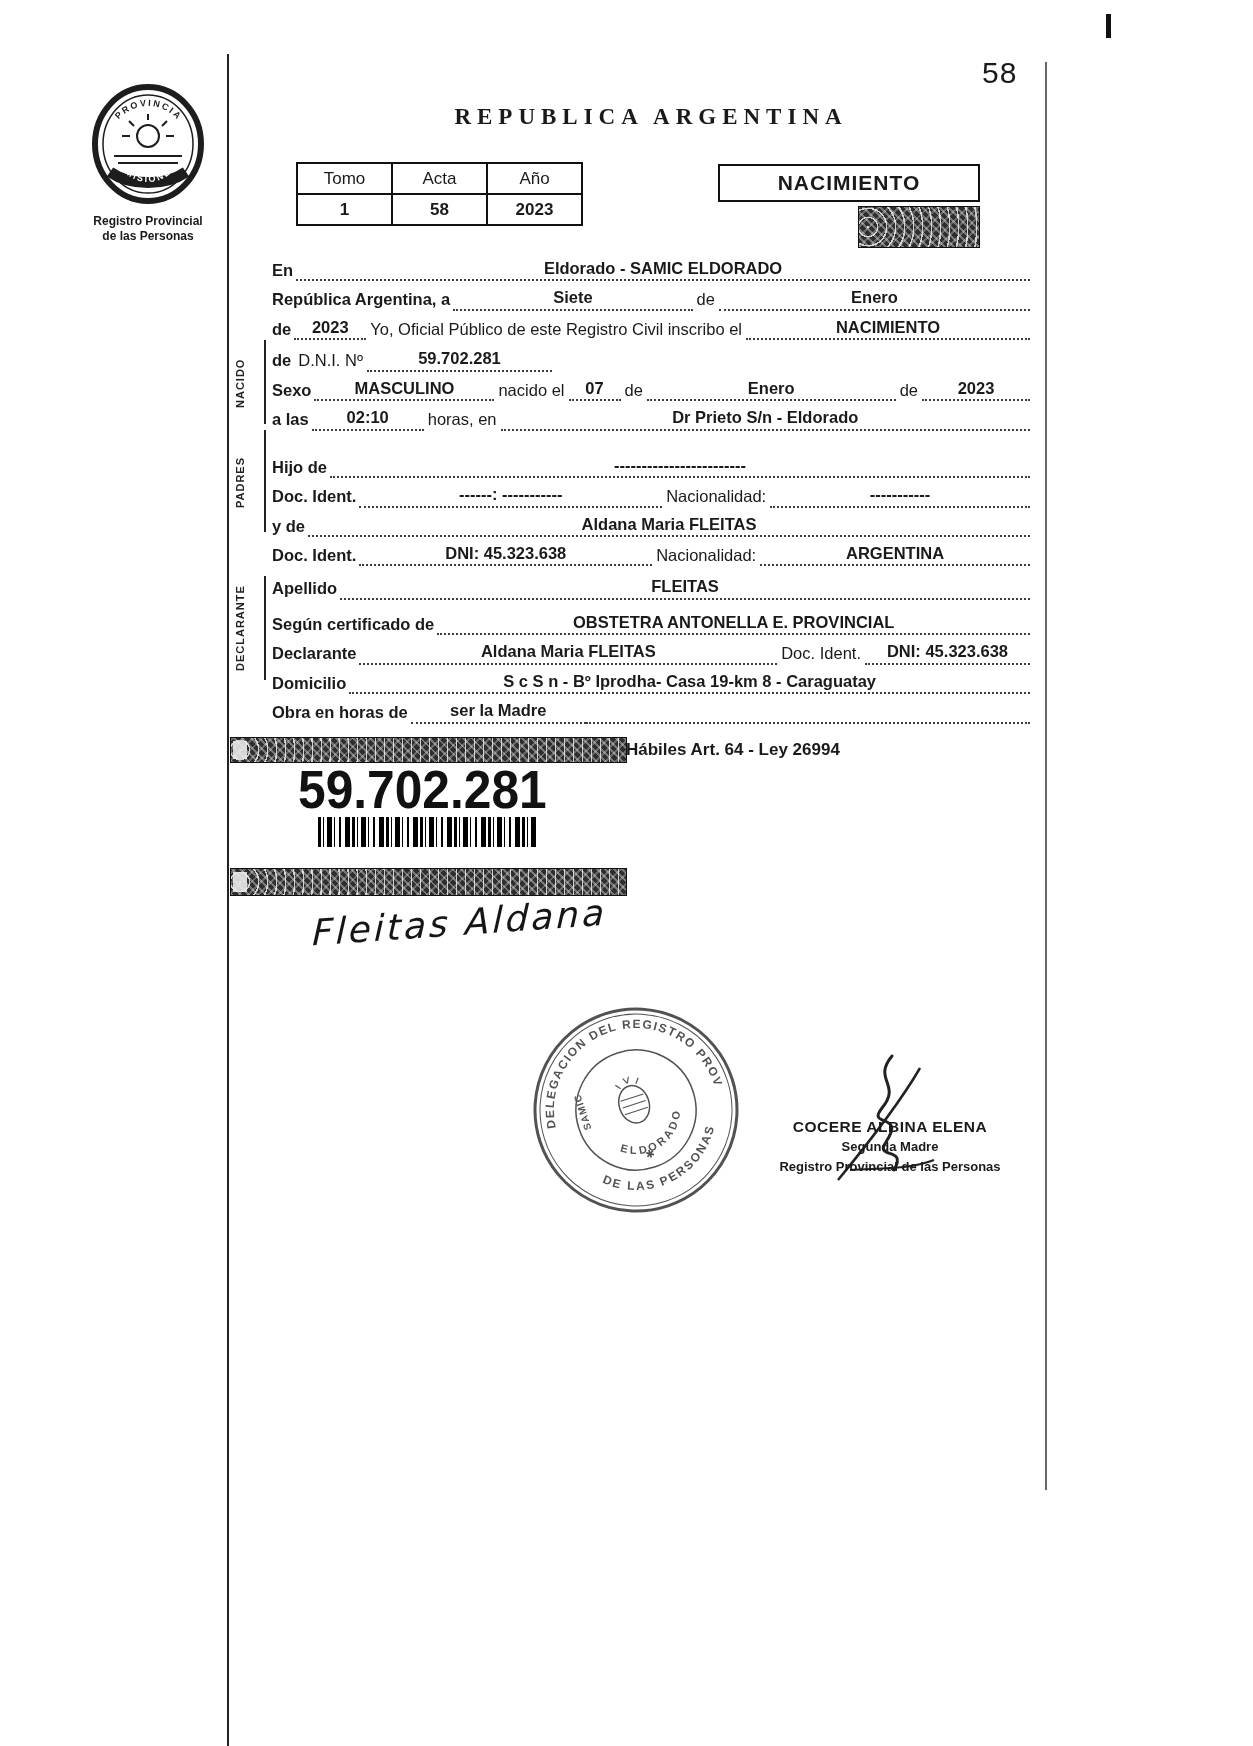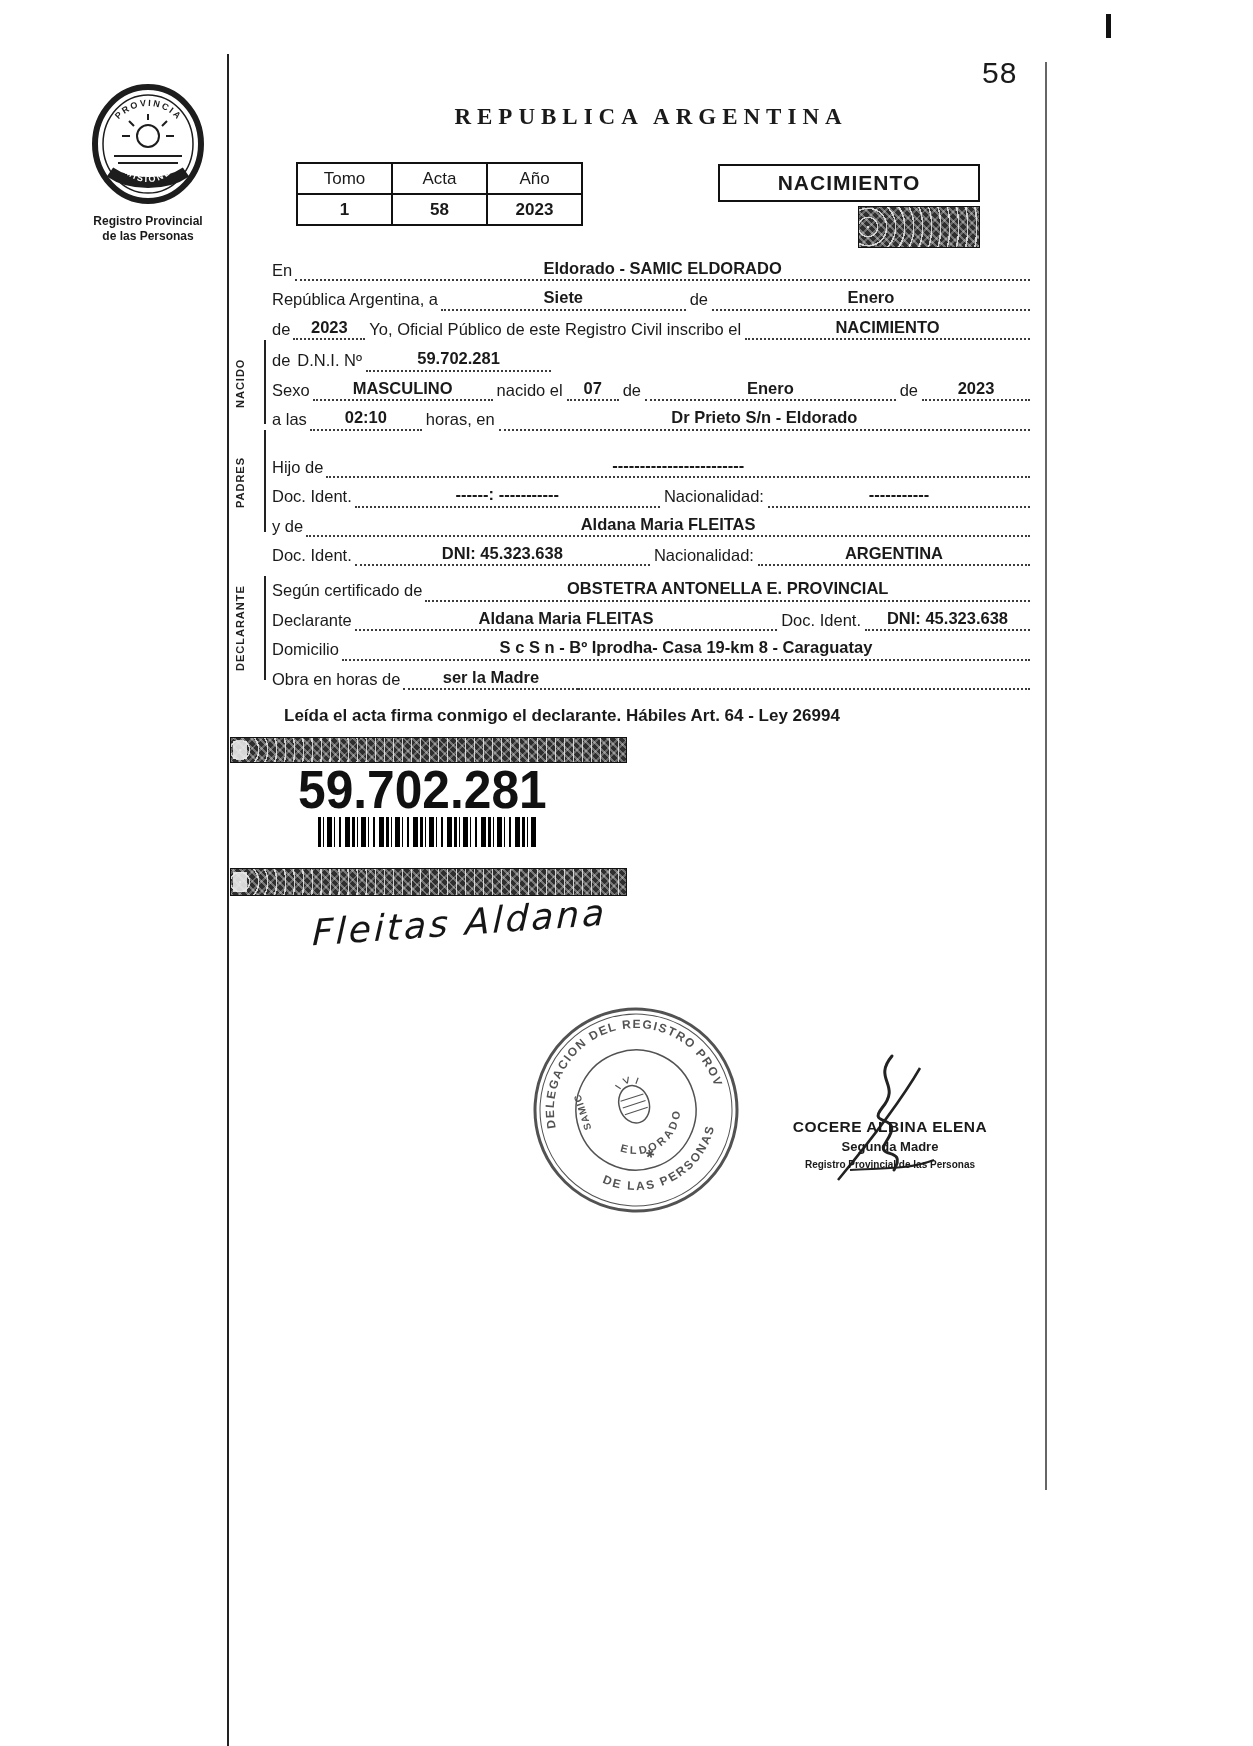--- a/index.html
+++ b/index.html
@@ -43,21 +43,21 @@
     border:1px solid #111;
   }
   .guill-top   { left:858px; top:206px; width:122px; height:42px; }
   .guill-mid-a { left:230px; top:737px; width:397px; height:26px; }
   .guill-mid-b { left:230px; top:868px; width:397px; height:28px; }
   .guill-notch { position:absolute; left:2px; top:3px; width:14px; height:calc(100% - 6px); background:#e9e9e9; opacity:.9; }
 
   
   .form { position:absolute; left:272px; top:258px; width:758px; }
   .row { display:flex; align-items:flex-end; margin-bottom:6px; font-size:16.5px; line-height:1.3; }
-  .lbl { white-space:nowrap; padding-right:3px; }
+  .lbl { white-space:nowrap; padding-right:3px;font-weight:bold; }
   .mid { white-space:nowrap; padding:0 4px; }
   .fill { flex:1 1 auto; border-bottom:2px dotted #3c3c3c; text-align:center; white-space:nowrap; min-height:20px; }
   .val { font-weight:700; }
   .closing { margin-top:16px; padding-left:12px; font-weight:700; font-size:17px; }
 
   
   .vbar { position:absolute; left:264px; width:0; border-left:2px solid #222; }
   .side-label { position:absolute; left:234px; writing-mode:vertical-rl; transform:rotate(180deg);
     font-size:11px; font-weight:700; letter-spacing:1px; color:#222; text-align:center; }
 
@@ -72,21 +72,21 @@
   .hand-sig { left:312px; top:902px; font-family:"DejaVu Sans",sans-serif; font-style:italic;
     font-size:36px; letter-spacing:3px; color:#151515; transform:rotate(-4deg) skewX(-6deg); }
 
   
   .stamp-wrap { left:518px; top:992px; }
   .sig-wrap { left:808px; top:1048px; }
 
   .officials { left:768px; top:1118px; width:244px; text-align:center; }
   .officials .name { font-size:15.5px; font-weight:700; letter-spacing:.5px; }
   .officials .role { font-size:13px; font-weight:700; margin-top:3px; }
-  .officials .org  { font-size:10px; font-weight:700; margin-top:5px; }
+  .officials .org  { font-size:13px; font-weight:700; margin-top:5px; }
 </style>
 </head>
 <body>
 
 <div class="page">
 
   <div class="abs scan-border-left"></div>
   <div class="abs scan-border-right"></div>
   <div class="abs scan-tick"></div>
 
@@ -206,20 +206,24 @@
       <span class="fill"><b class="val">Aldana Maria FLEITAS</b></span>
     </div>
 
     <div class="row">
       <span class="lbl">Doc. Ident.</span>
       <span class="fill"><b class="val">DNI: 45.323.638</b></span>
       <span class="mid">Nacionalidad:</span>
       <span class="fill"><b class="val">ARGENTINA</b></span>
     </div>
 
+    <div class="row" style="margin-top:10px;">
+      <span class="lbl">Apellido</span>
+      <span class="fill"><b class="val">FLEITAS</b></span>
+    </div>
 
     <div class="row" style="margin-top:12px;">
       <span class="lbl">Según certificado de</span>
       <span class="fill"><b class="val">OBSTETRA ANTONELLA E. PROVINCIAL</b></span>
     </div>
 
     <div class="row">
       <span class="lbl">Declarante</span>
       <span class="fill"><b class="val">Aldana Maria FLEITAS</b></span>
       <span class="mid">Doc. Ident.</span>

